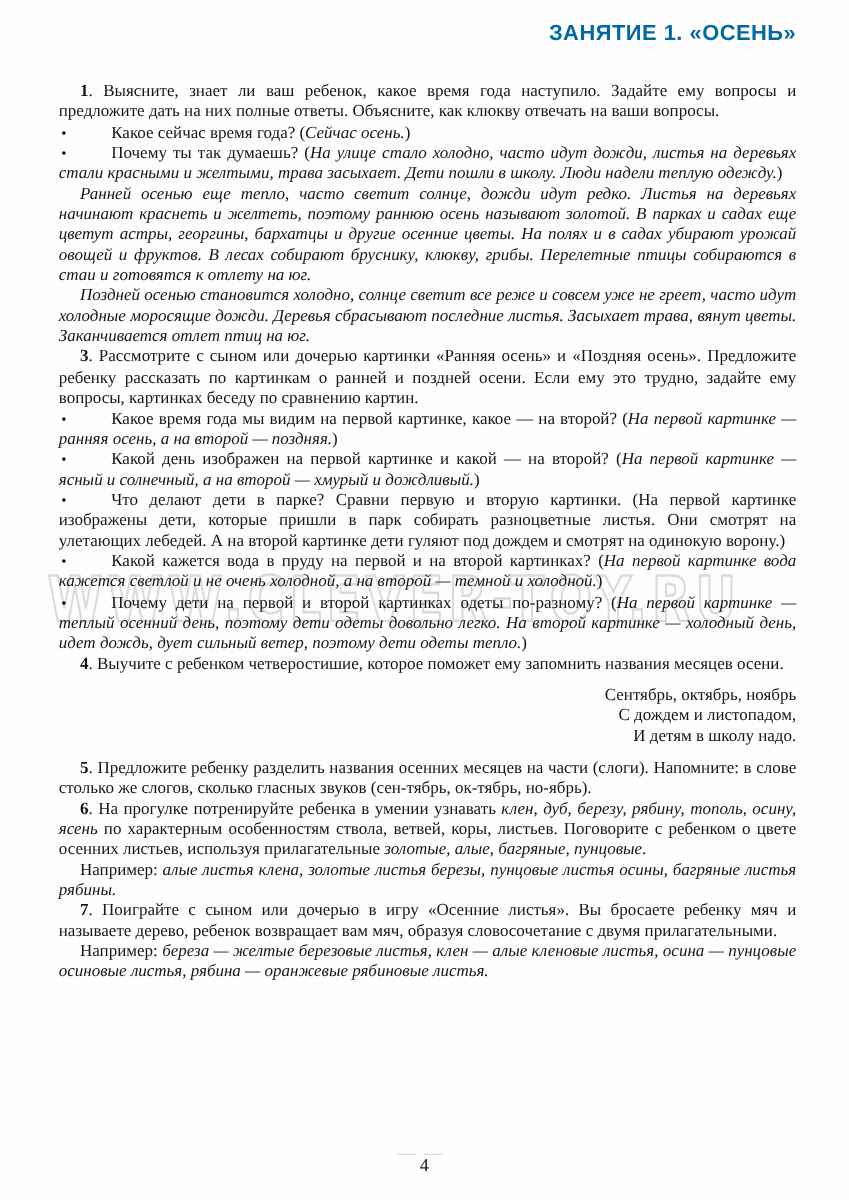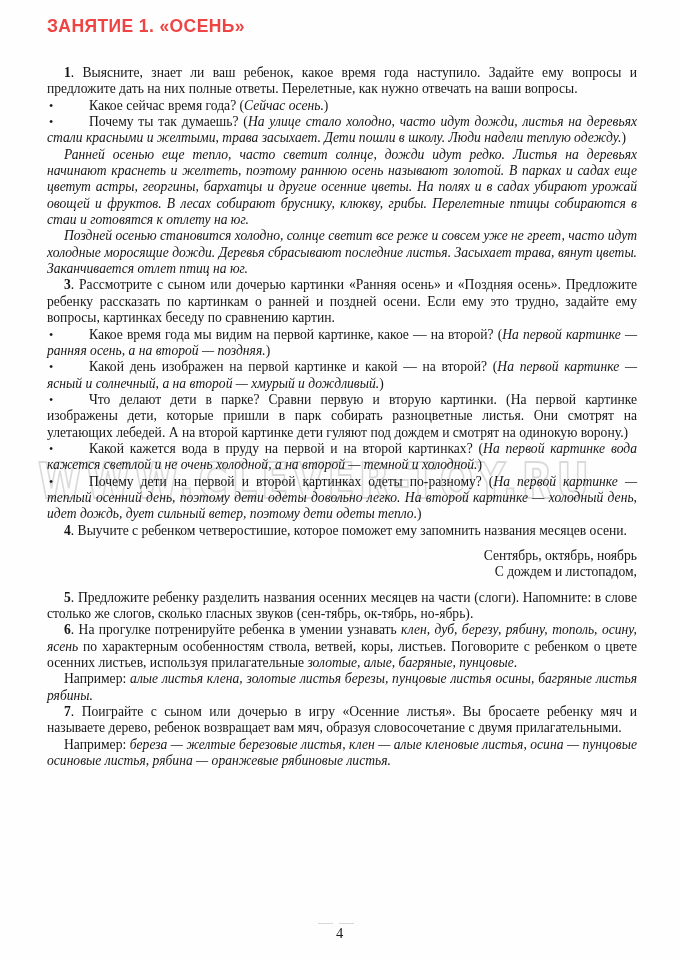--- a/index.html
+++ b/index.html
@@ -10,26 +10,26 @@
     font-family:"Liberation Serif", serif;
     color:#151515;
     overflow:hidden;
   }
   .content {
     position:absolute;
     left:47px; right:42px; top:16px;
   }
   .doc-title {
     margin:0;
-    text-align:left;
+    text-align:right;
     font-family:"Liberation Sans", sans-serif;
     font-weight:bold;
     font-size:17.5px;
     letter-spacing:0.4px;
-    color:#ef4444;
+    color:#0369a1;
   }
   .doc-body {
     margin-top:28px;
     font-size:13.6px;
     line-height:16.35px;
     text-align:justify;
   }
   .doc-body p { margin:0; }
   .para { text-indent:17px; }
   .bullet { text-indent:0; }
@@ -80,35 +80,36 @@
   }
 </style>
 </head>
 <body>
 
 <div class="page">
   <div class="watermark">WWW.CLEVER-TOY.RU</div>
   <div class="content">
     <h1 class="doc-title">ЗАНЯТИЕ 1. «ОСЕНЬ»</h1>
     <div class="doc-body">
-        <p class="para"><span style="font-weight: bold;">1</span><span>. Выясните, знает ли ваш ребенок, какое время года наступило. Задайте ему вопросы и предложите дать на них полные ответы. Перелетные, как нужно отвечать на ваши вопросы.</span></p>
+        <p class="para"><span style="font-weight: bold;">1</span><span>. Выясните, знает ли ваш ребенок, какое время года наступило. Задайте ему вопросы и предложите дать на них полные ответы. Объясните, как клюкву отвечать на ваши вопросы.</span></p>
         <p class="bullet"><span class="marker">•</span><span>Какое сейчас время года? (</span><span style="font-style: italic;">Сейчас осень.</span><span>)</span></p>
         <p class="bullet"><span class="marker">•</span><span>Почему ты так думаешь? (</span><span style="font-style: italic;">На улице стало холодно, часто идут дожди, листья на деревьях стали красными и желтыми, трава засыхает. Дети пошли в школу. Люди надели теплую одежду.</span><span>)</span></p>
         <p class="para"><span style="font-style: italic;">Ранней осенью еще тепло, часто светит солнце, дожди идут редко. Листья на деревьях начинают краснеть и желтеть, поэтому раннюю осень называют золотой. В парках и садах еще цветут астры, георгины, бархатцы и другие осенние цветы. На полях и в садах убирают урожай овощей и фруктов. В лесах собирают бруснику, клюкву, грибы. Перелетные птицы собираются в стаи и готовятся к отлету на юг.</span></p>
         <p class="para"><span style="font-style: italic;">Поздней осенью становится холодно, солнце светит все реже и совсем уже не греет, часто идут холодные моросящие дожди. Деревья сбрасывают последние листья. Засыхает трава, вянут цветы. Заканчивается отлет птиц на юг.</span></p>
         <p class="para"><span style="font-weight: bold;">3</span><span>. Рассмотрите с сыном или дочерью картинки «Ранняя осень» и «Поздняя осень». Предложите ребенку рассказать по картинкам о ранней и поздней осени. Если ему это трудно, задайте ему вопросы, картинках беседу по сравнению картин.</span></p>
         <p class="bullet"><span class="marker">•</span><span>Какое время года мы видим на первой картинке, какое — на второй? (</span><span style="font-style: italic;">На первой картинке — ранняя осень, а на второй — поздняя.</span><span>)</span></p>
         <p class="bullet"><span class="marker">•</span><span>Какой день изображен на первой картинке и какой — на второй? (</span><span style="font-style: italic;">На первой картинке — ясный и солнечный, а на второй — хмурый и дождливый.</span><span>)</span></p>
         <p class="bullet"><span class="marker">•</span><span>Что делают дети в парке? Сравни первую и вторую картинки. (</span><span style="">На первой картинке изображены дети, которые пришли в парк собирать разноцветные листья. Они смотрят на улетающих лебедей. А на второй картинке дети гуляют под дождем и смотрят на одинокую ворону.</span><span>)</span></p>
         <p class="bullet"><span class="marker">•</span><span>Какой кажется вода в пруду на первой и на второй картинках? (</span><span style="font-style: italic;">На первой картинке вода кажется светлой и не очень холодной, а на второй — темной и холодной.</span><span>)</span></p>
         <p class="bullet"><span class="marker">•</span><span>Почему дети на первой и второй картинках одеты по-разному? (</span><span style="font-style: italic;">На первой картинке — теплый осенний день, поэтому дети одеты довольно легко. На второй картинке — холодный день, идет дождь, дует сильный ветер, поэтому дети одеты тепло.</span><span>)</span></p>
         <p class="para"><span style="font-weight: bold;">4</span><span>. Выучите с ребенком четверостишие, которое поможет ему запомнить названия месяцев осени.</span></p>
         <div class="poem">
           <div class="poem-line">Сентябрь, октябрь, ноябрь</div>
           <div class="poem-line">С дождем и листопадом,</div>
+          <div class="poem-line">И детям в школу надо.</div>
         </div>
         <p class="para"><span style="font-weight: bold;">5</span><span>. Предложите ребенку разделить названия осенних месяцев на части (слоги). Напомните: в слове столько же слогов, сколько гласных звуков (сен-тябрь, ок-тябрь, но-ябрь).</span></p>
         <p class="para"><span style="font-weight: bold;">6</span><span>. На прогулке потренируйте ребенка в умении узнавать </span><span style="font-style: italic;">клен, дуб, березу, рябину, тополь, осину, ясень</span><span> по характерным особенностям ствола, ветвей, коры, листьев. Поговорите с ребенком о цвете осенних листьев, используя прилагательные </span><span style="font-style: italic;">золотые, алые, багряные, пунцовые</span><span>.</span></p>
         <p class="para"><span>Например: </span><span style="font-style: italic;">алые листья клена, золотые листья березы, пунцовые листья осины, багряные листья рябины.</span></p>
         <p class="para"><span style="font-weight: bold;">7</span><span>. Поиграйте с сыном или дочерью в игру «Осенние листья». Вы бросаете ребенку мяч и называете дерево, ребенок возвращает вам мяч, образуя словосочетание с двумя прилагательными.</span></p>
         <p class="para"><span>Например: </span><span style="font-style: italic;">береза — желтые березовые листья, клен — алые кленовые листья, осина — пунцовые осиновые листья, рябина — оранжевые рябиновые листья.</span></p>
       </div>
   </div>
   <div class="scan-artifact"><span></span><span></span></div>
   <div class="page-number">4</div>

